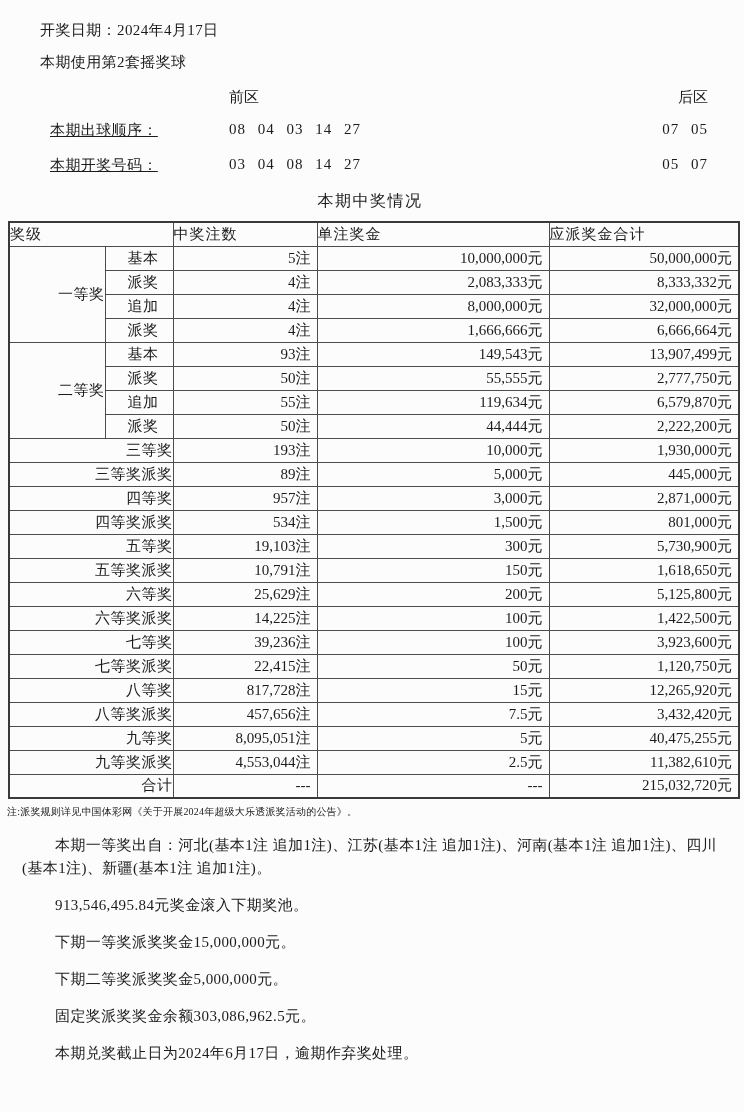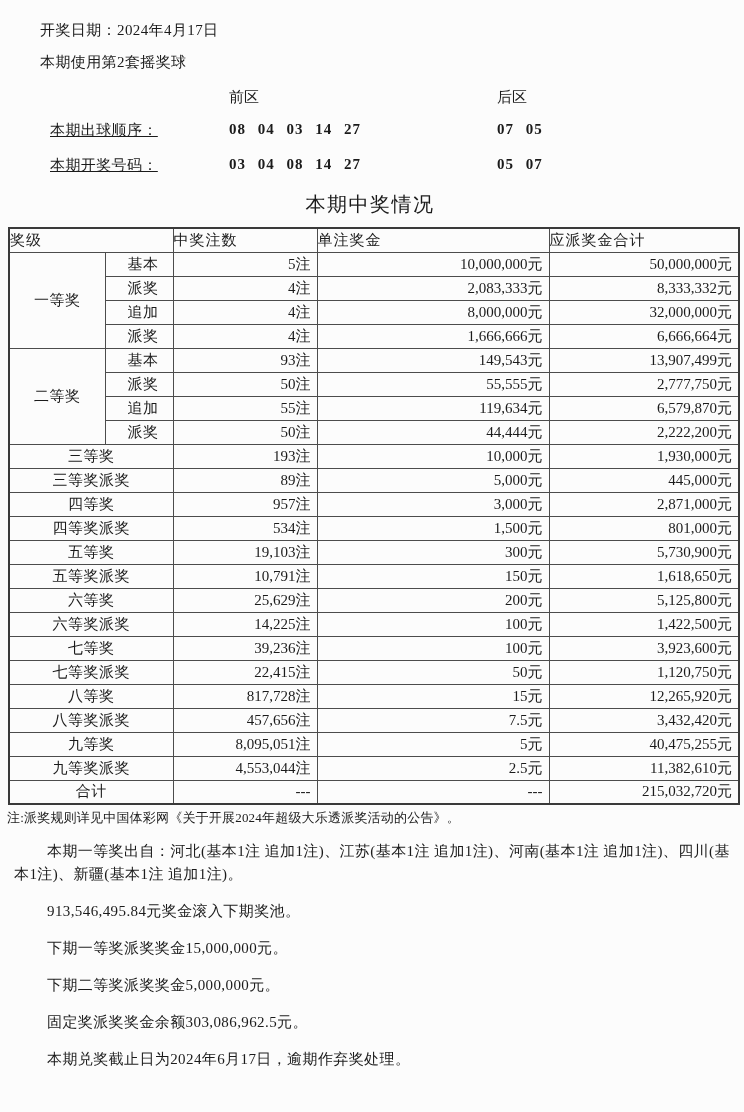--- a/index.html
+++ b/index.html
@@ -15,35 +15,35 @@
   
   .top-info p { margin: 0 0 12px 33px; line-height: 20px; letter-spacing: 0.4px; }
 
   
   .draw-section { margin-top: 16px; }
   .draw-row { display: grid; grid-template-columns: 222px 268px 1fr; }
   .draw-row.zone-head { margin-bottom: 14px; }
   .draw-row.balls { margin-bottom: 16px; }
   .draw-label { padding-left: 43px; letter-spacing: 0.4px; text-decoration: underline; }
   .draw-center { text-align: left; }
-  .draw-back { text-align: left; padding-right: 25px; }
-  .nums { word-spacing: 7px; letter-spacing: 1px; font-weight: bold; }
-
-  
-  .tbl-title { text-align: center; font-size: 20px; letter-spacing: 1.5px; margin: 16px 0 9px 0; }
+  .draw-back { text-align: right; padding-right: 25px; }
+  .nums { word-spacing: 7px; letter-spacing: 1px; }
+
+  
+  .tbl-title { text-align: center; font-size: 16px; letter-spacing: 1.5px; margin: 16px 0 9px 0; }
   table { width: 730px; border-collapse: collapse; table-layout: fixed; border: 2px solid #3a3a3a; margin-left: 1px; }
   td, th { border: 1px solid #4c4c4c; height: 24px; padding: 0; font-weight: normal; font-size: 15px; white-space: nowrap; overflow: hidden; }
   th { text-align: left; letter-spacing: 1px; }
-  .c-name { text-align: center; letter-spacing: 0.5px; }
+  .c-name { text-align: right; letter-spacing: 0.5px; }
   .c-sub { text-align: center; letter-spacing: 0.5px; padding-left: 8px; }
   .c-num { text-align: right; padding-right: 6px; }
 
   
-  .note { font-size: 13px; line-height: 16px; margin: 5px 0 0 0; letter-spacing: 0.2px; }
-  .para { margin: 14px 0 0 7px; line-height: 23px; text-indent: 2.2em; letter-spacing: 0.4px; }
+  .note { font-size: 10px; line-height: 16px; margin: 5px 0 0 0; letter-spacing: 0.2px; }
+  .para { margin: 14px 0 0 15px; line-height: 23px; text-indent: 2.2em; letter-spacing: 0.4px; }
 </style>
 </head>
 <body>
 
 <div class="page">
 
   <div class="top-info">
     <p>开奖日期：2024年4月17日</p>
     <p>本期使用第2套摇奖球</p>
   </div>

